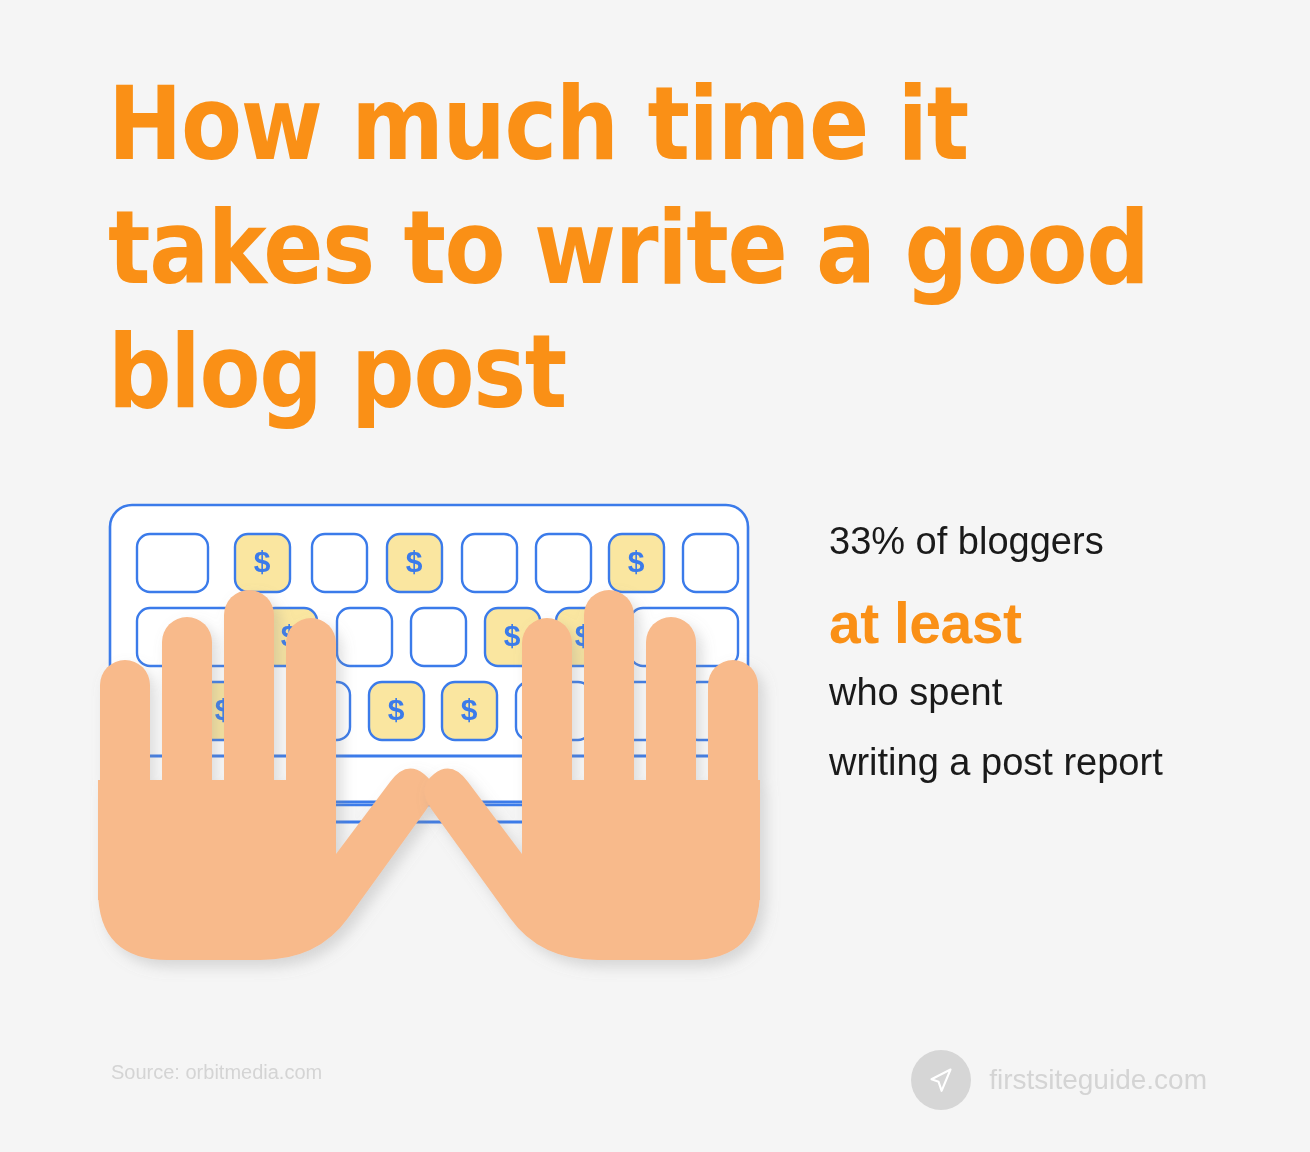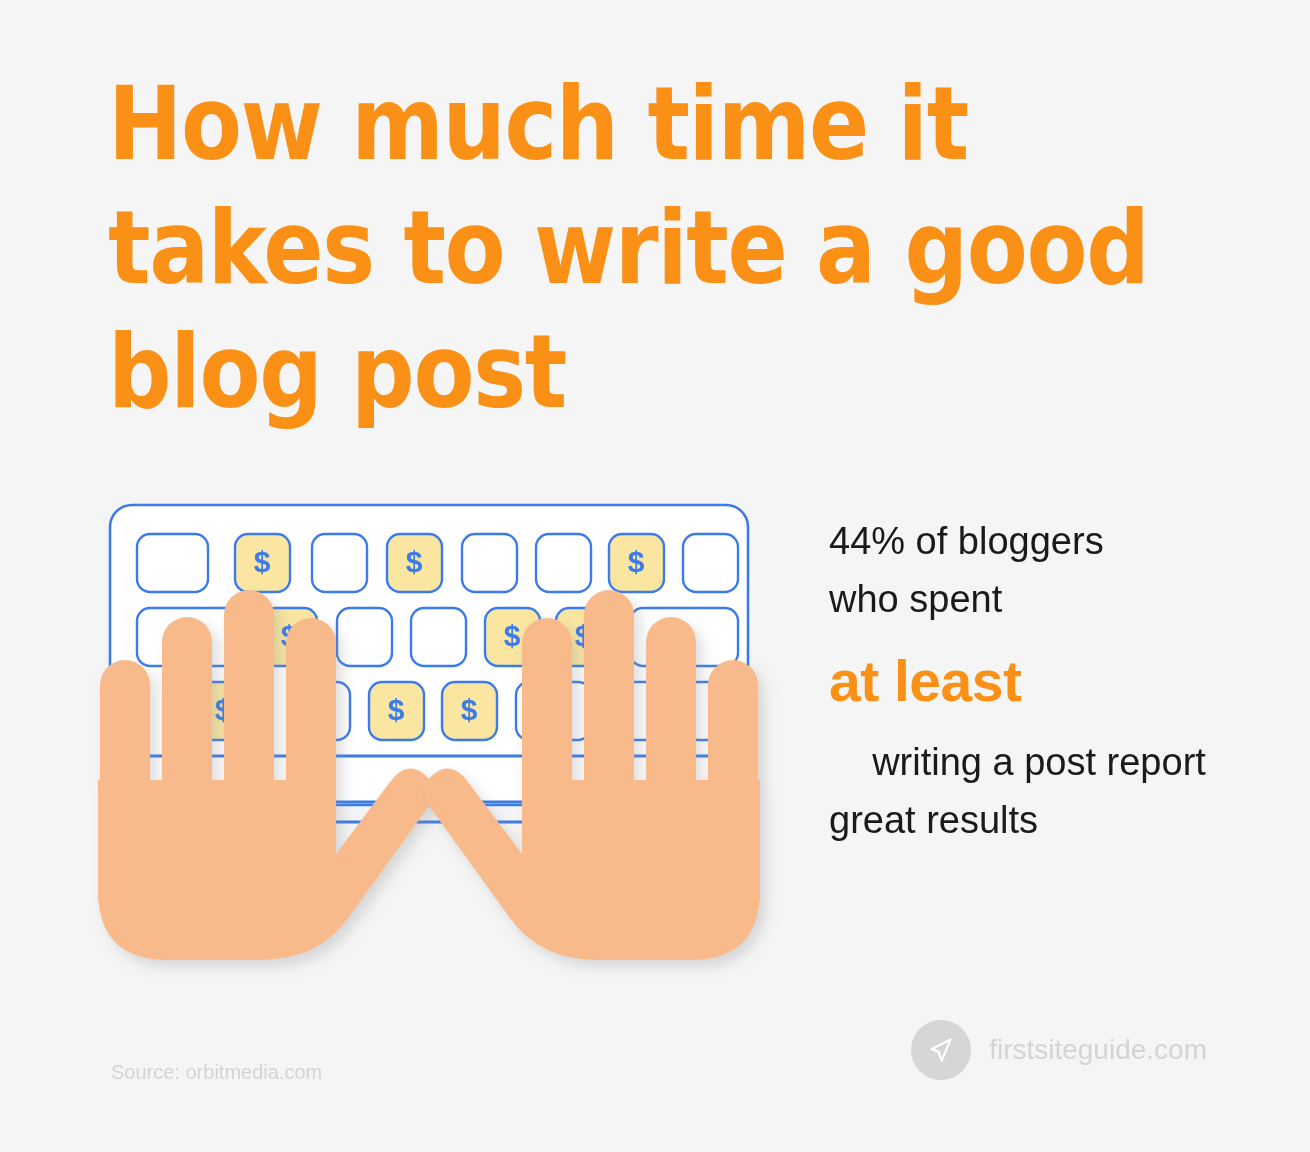--- a/index.html
+++ b/index.html
@@ -57,36 +57,36 @@
     white-space: nowrap;
   }
   .stat-line.big {
     color: #fa9016;
     font-weight: bold;
     font-size: 57px;
     line-height: 79px;
     letter-spacing: -0.5px;
   }
   .stat-line.big.first { padding-top: 14px; }
-  .stat-line.tail-first { padding-top: 12px; text-align: center; }
+  .stat-line.tail-first { padding-top: 12px; }
 
   
   .footer-source {
     position: absolute;
     left: 111px;
     top: 1061px;
     color: #d4d4d4;
     font-size: 20px;
     font-family: "Liberation Sans", sans-serif;
     white-space: nowrap;
   }
   .brand {
     position: absolute;
     right: 103px;
-    top: 1020px;
+    top: 1050px;
     display: flex;
     align-items: center;
     gap: 18px;
   }
   .brand-logo {
     width: 60px;
     height: 60px;
     border-radius: 50%;
     background: #d6d6d6;
     display: flex;
@@ -222,25 +222,24 @@
                  Q326 298 344 284
                  Q362 270 378 292
                  L432 364
                  L432 300 Z" fill="#f8ba8b"></path>
         <rect x="432" y="290" width="238" height="120" fill="#f8ba8b"></rect>
       </g>
     </svg>
   </div>
 
   <div class="stat-block">
-    <span class="stat-line">44% of bloggers</span>
+    <span class="stat-line">33% of bloggers</span>
+    <span class="stat-line big first">at least</span>
     <span class="stat-line">who spent</span>
-    <span class="stat-line big first">at least</span>
     <span class="stat-line tail-first">writing a post report</span>
-    <span class="stat-line">great results</span>
   </div>
 
   <div class="footer-source">Source: orbitmedia.com</div>
 
   <div class="brand">
     <span class="brand-logo">
       <svg width="36" height="36" viewBox="0 0 36 36" xmlns="http://www.w3.org/2000/svg">
         <path d="M27.5 7.5 L8.5 17.2 L15.6 19.8 L18.6 28.8 Z" fill="none" stroke="#ffffff" stroke-width="2.1" stroke-linejoin="round" stroke-linecap="round"></path>
       </svg>
     </span>

